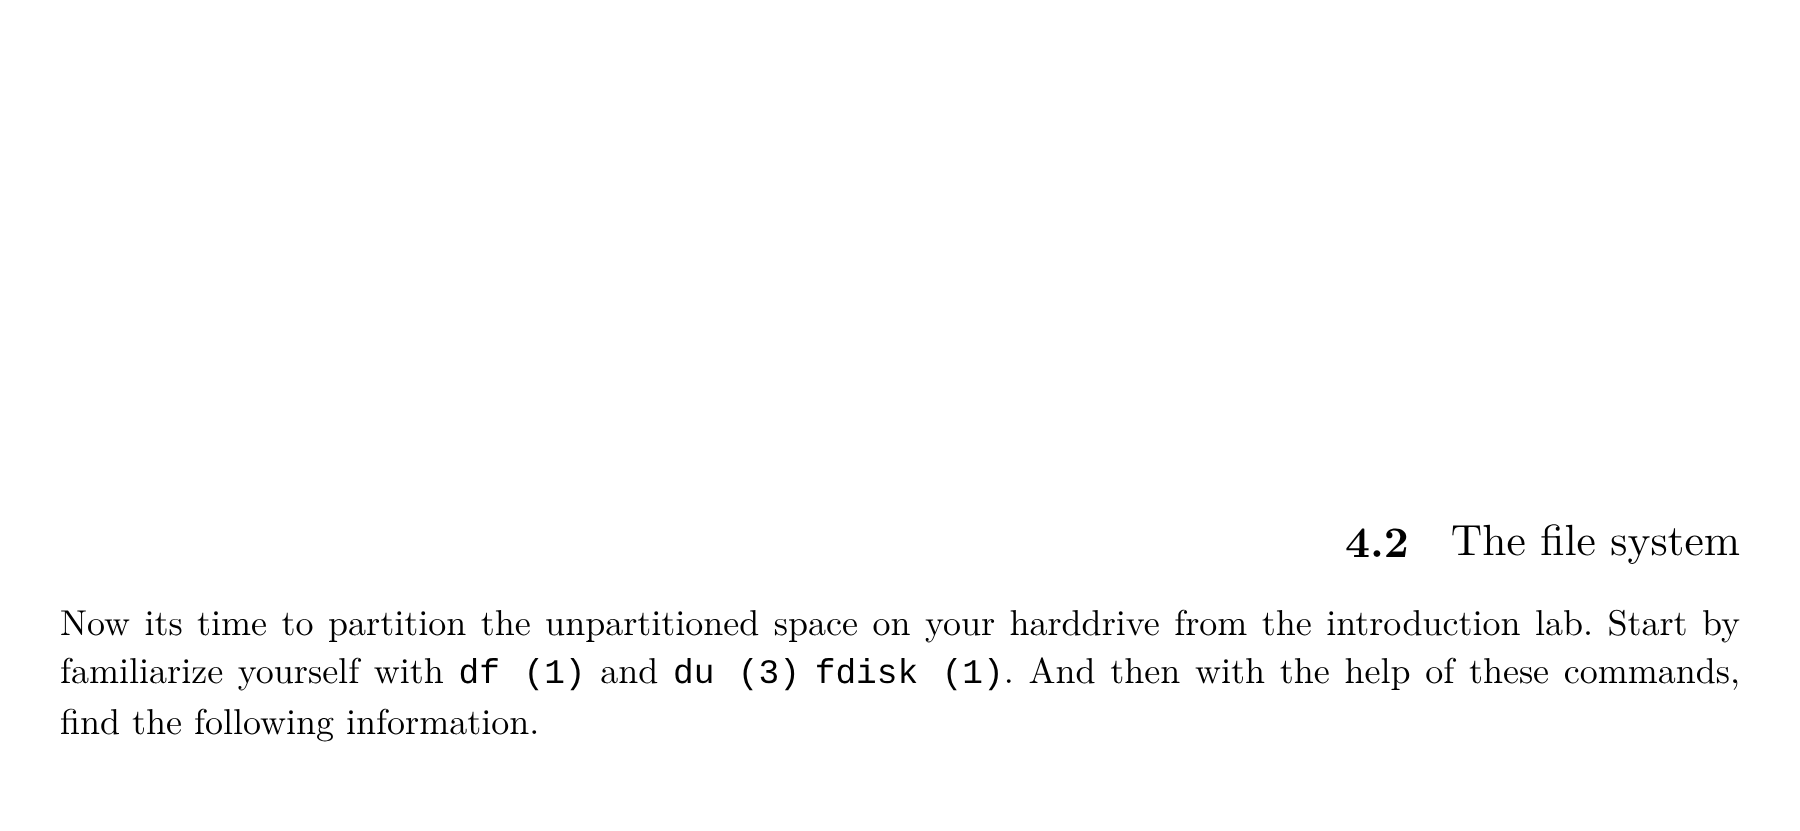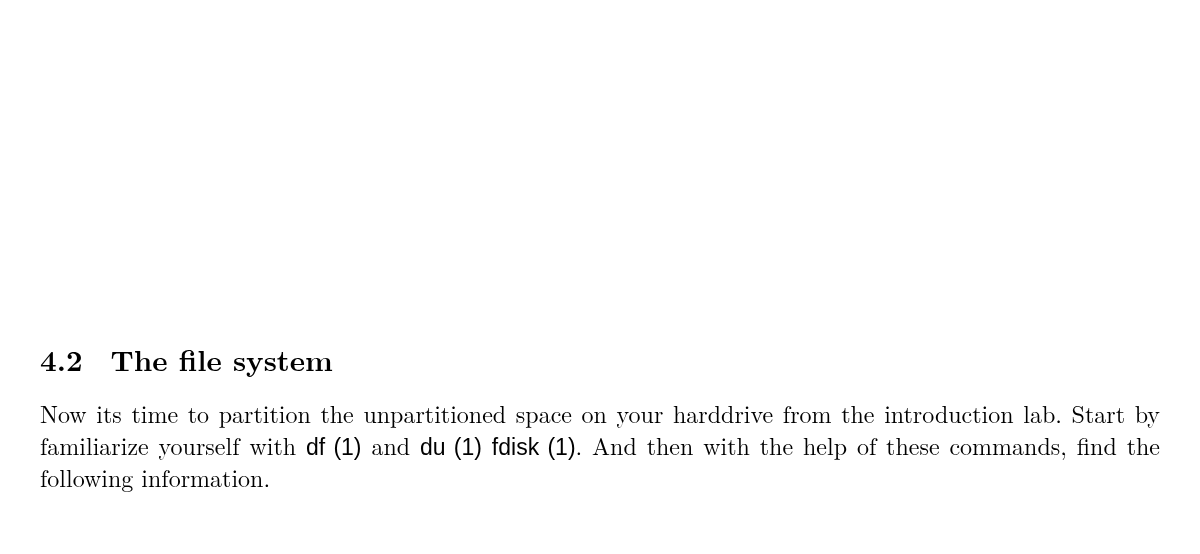--- a/index.html
+++ b/index.html
@@ -20,42 +20,43 @@
       left: 40px;
       right: 40px;
       top: 338px;
     }
     .section-heading {
       font-size: 29px;
       font-weight: bold;
       margin-bottom: 18px;
       display: flex;
       gap: 28px;
+      justify-content: flex-end;
     }
     .section-number {
       font-weight: bold;
     }
     .section-title {
-      font-weight: bold;
+      font-weight: normal;
     }
     .paragraph {
       font-size: 24px;
       line-height: 1.32;
       text-align: justify;
       text-align-last: left;
     }
     .tt {
-      font-family: Liberation Sans, sans-serif;
+      font-family: Liberation Mono, monospace;
       font-size: 23px;
     }
   </style>
 </head>
 <body>
 
 <div class="content">
   <div class="section-heading">
     <span class="section-number">4.2</span>
     <span class="section-title">The file system</span>
   </div>
   <p class="paragraph">
-    <span>Now its time to partition the unpartitioned space on your harddrive from the introduction lab. Start by familiarize yourself with </span><span class="tt">df (1)</span><span> and </span><span class="tt">du (1)</span><span> </span><span class="tt">fdisk (1)</span><span>. And then with the help of these commands, find the following information.</span>
+    <span>Now its time to partition the unpartitioned space on your harddrive from the introduction lab. Start by familiarize yourself with </span><span class="tt">df (1)</span><span> and </span><span class="tt">du (3)</span><span> </span><span class="tt">fdisk (1)</span><span>. And then with the help of these commands, find the following information.</span>
   </p>
 </div>
 
 </body></html>

